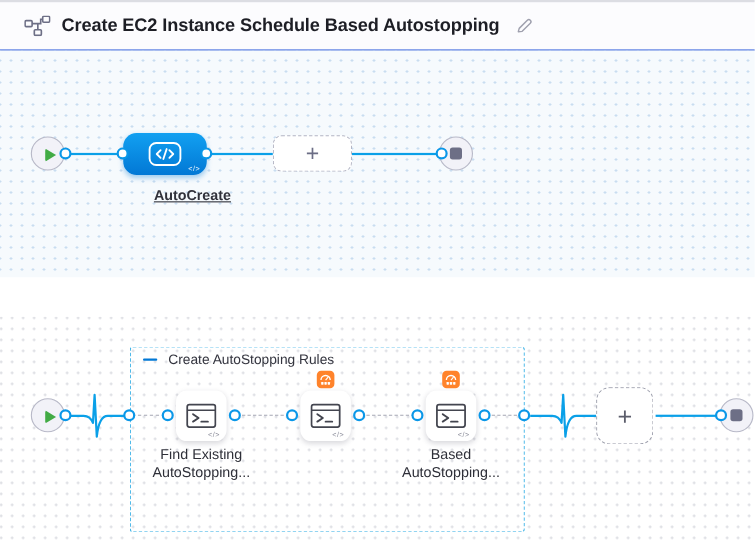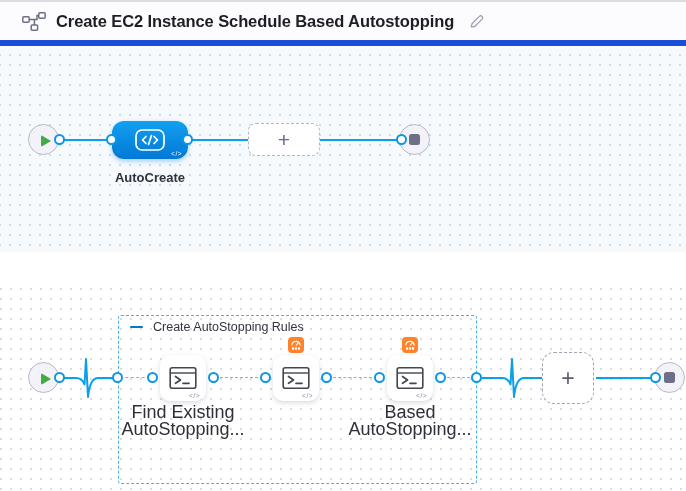--- a/index.html
+++ b/index.html
@@ -1,21 +1,21 @@
 <!DOCTYPE html>
 <html><head>
 <meta charset="utf-8">
 <style>
   * { margin:0; padding:0; box-sizing:border-box; }
   html,body { width:686px; height:491px; overflow:hidden; background:#fff;
     font-family:"Liberation Sans", sans-serif; }
 
   
   .header { position:absolute; left:0; top:0; width:686px; height:46px;
-    background:#fcfcfe; border-top:2px solid #dcdde3; border-bottom:6px solid #1d4ed8;
+    background:#fcfcfe; border-top:2px solid #dcdde3; border-bottom:1px solid #1d4ed8;
     display:flex; align-items:center; padding-left:22px; }
   .header .title { font-size:16.5px; font-weight:700; color:#1d1e25; margin-left:10px; letter-spacing:-0.1px; }
   .hicon { display:flex; align-items:center; }
   .edit-pencil { margin-left:14px; display:flex; align-items:center; cursor:pointer; }
 
   
   .canvas { position:absolute; left:0; width:686px; }
   .canvas-stage { top:46px; height:206px; background-color:#f6fafd;
     background-image:radial-gradient(circle, #c9ddf0 1.1px, transparent 1.3px);
     background-size:10px 10px; background-position:5px 4px; }
@@ -41,40 +41,40 @@
   .stage-node { position:absolute; left:112px; top:75px; width:76px; height:38px;
     border-radius:12px; background:linear-gradient(180deg,#12a0f1,#0278d5);
     z-index:2; box-shadow:0 2px 5px rgba(2,120,213,.35); display:flex;
     align-items:center; justify-content:center; cursor:pointer; }
   .sub-code { position:absolute; right:6px; bottom:2px; font-size:6.5px;
     color:rgba(255,255,255,.95); letter-spacing:0.5px; }
   .add-box { position:absolute; background:#fff; border:1px dashed #b4b5c4;
     display:flex; align-items:center; justify-content:center; cursor:pointer; z-index:2; }
   .add-stage { left:248px; top:77px; width:72px; height:33px; border-radius:8px; }
   .plus { font-size:21px; font-weight:300; color:#6b6d85; line-height:1; }
-  .lbl { position:absolute; text-align:center; font-size:13px; color:#30313a; z-index:2; }
+  .lbl { position:absolute; text-align:right; font-size:13px; color:#30313a; z-index:2;text-decoration:underline; }
   .lbl-stage { left:90px; top:124px; width:120px; font-weight:600; }
   .lbl-addstage { left:234px; top:124px; width:100px; color:#54566a; }
 
   
   .group-box { position:absolute; left:118px; top:27px; width:359px; height:169px;
     border:1px dashed #3eb3e7; border-radius:3px; z-index:0; }
   .group-head { position:absolute; left:130px; top:32px; display:flex;
     align-items:center; z-index:2; }
   .minus-ic { width:13px; height:2.5px; background:#0278d5; border-radius:2px;
     margin-right:10px; cursor:pointer; }
   .group-lbl { font-size:12.5px; color:#34353f; }
   .step-box { position:absolute; top:67px; width:46px; height:46px; background:#fff;
     border-radius:10px; box-shadow:0 2px 5px rgba(96,97,112,.22); z-index:2;
     display:flex; align-items:center; justify-content:center; cursor:pointer; }
   .step-box .sub-code { color:#8b8d9a; }
   .badge { position:absolute; top:49px; width:16px; height:16px; background:#ff832b;
     border-radius:4px; z-index:3; display:flex; align-items:center; justify-content:center; }
   .steplbl { position:absolute; top:116px; width:150px; text-align:center;
-    font-size:18px; line-height:17px; color:#2e2f38; z-index:2; }
+    font-size:13px; line-height:17px; color:#2e2f38; z-index:2; }
   .add-step { left:542px; top:64px; width:52px; height:52px; border-radius:12px;
     border-color:#a0a2af; }
   .lbl-addstep { left:508px; top:117px; width:120px; font-size:12.5px; color:#3a3b46; }
 </style>
 </head>
 <body>
 
 <div class="header">
   <span class="hicon">
     <svg width="24" height="19" viewBox="0 0 24 19">

